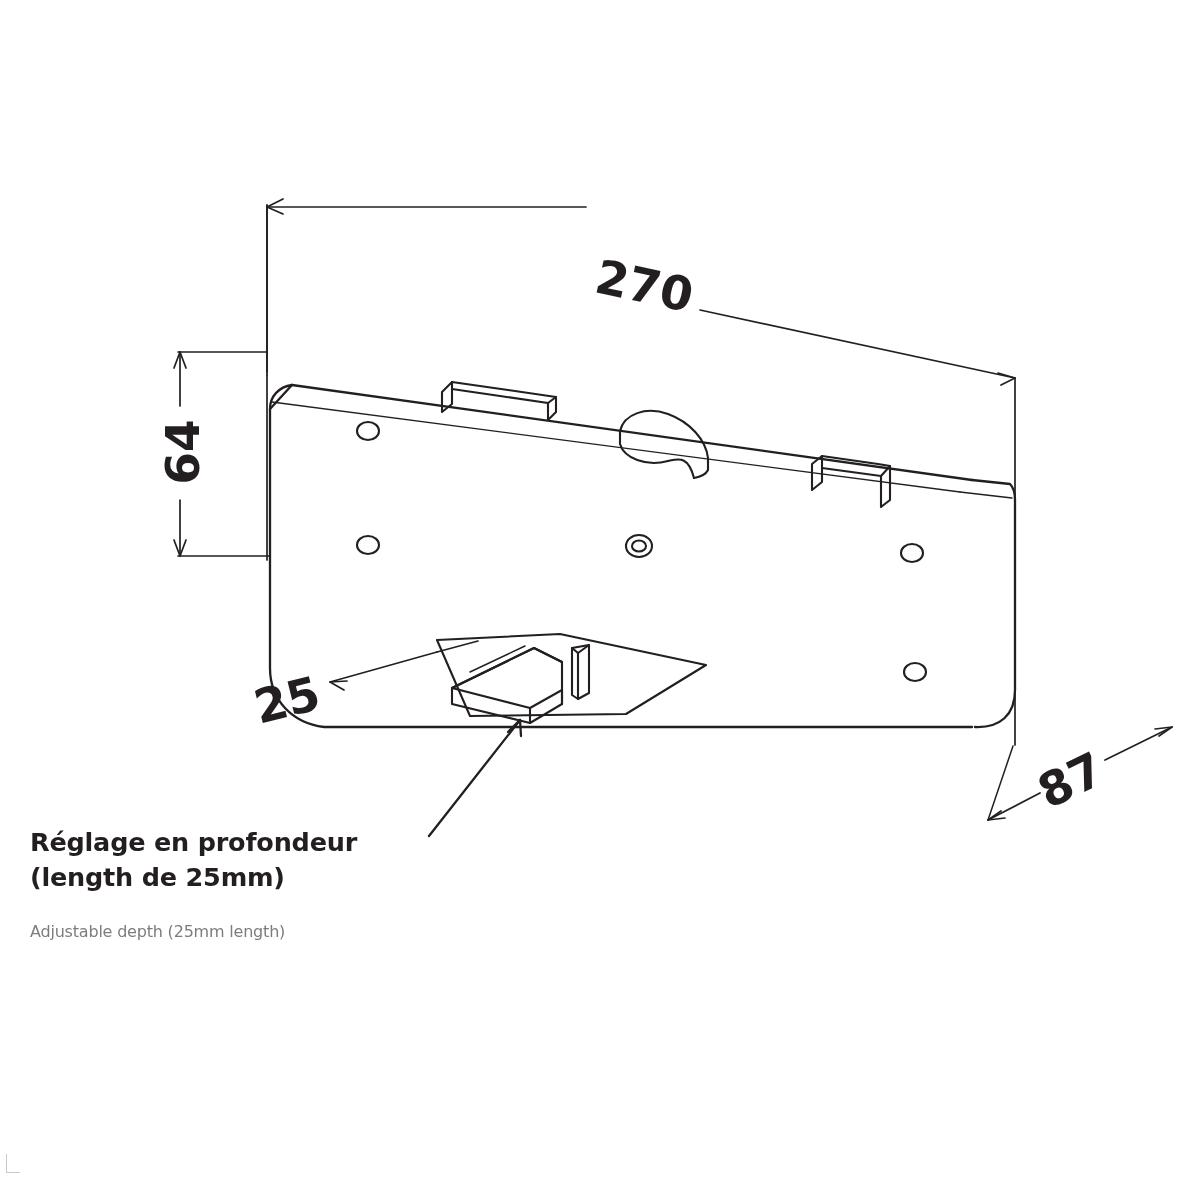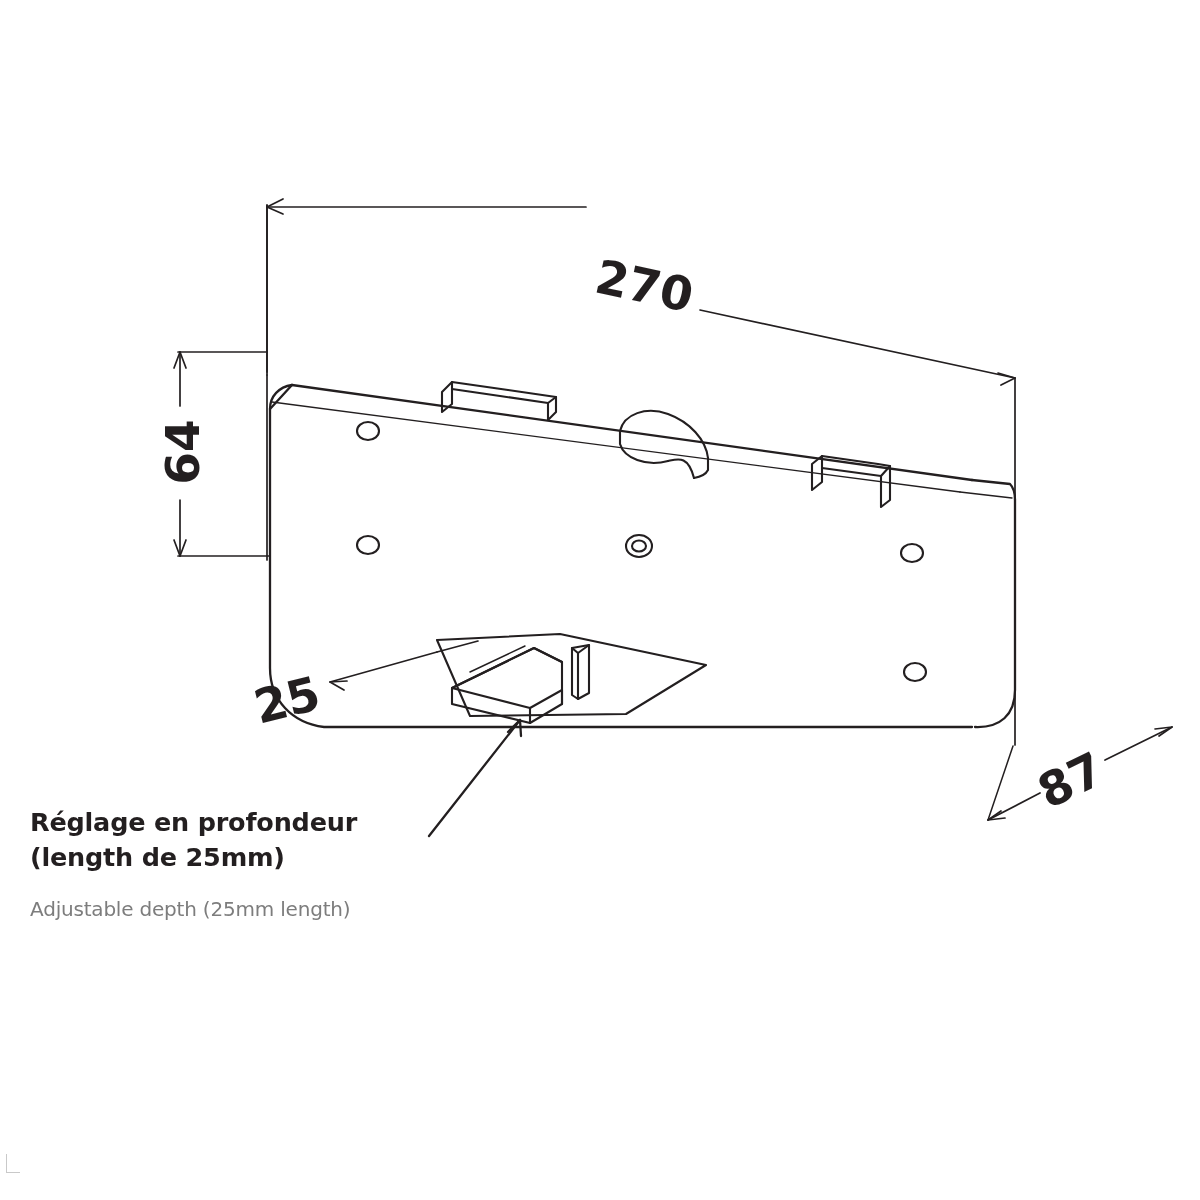--- a/index.html
+++ b/index.html
@@ -23,40 +23,40 @@
   svg.drawing {
     position: absolute;
     left: 0; top: 0;
     width: 1200px;
     height: 1200px;
     display: block;
   }
   .caption-block {
     position: absolute;
     left: 30px;
-    top: 805px;
+    top: 825px;
     width: 620px;
   }
   .caption-fr {
     font-family: "DejaVu Sans", "Liberation Sans", sans-serif;
     font-weight: bold;
     font-size: 25.5px;
     line-height: 1.36;
     color: #231f20;
     letter-spacing: -0.2px;
     white-space: nowrap;
   }
   .caption-en {
     font-family: "DejaVu Sans", "Liberation Sans", sans-serif;
     font-weight: normal;
-    font-size: 20px;
+    font-size: 16px;
     line-height: 1.3;
     color: #7d7d7d;
     letter-spacing: -0.2px;
-    margin-top: 22px;
+    margin-top: 28px;
     white-space: nowrap;
   }
   .corner-mark {
     position: absolute;
     left: 6px;
     top: 1154px;
     width: 13px;
     height: 18px;
     border-left: 1.5px solid #c9c9c9;
     border-bottom: 1.5px solid #c9c9c9;

